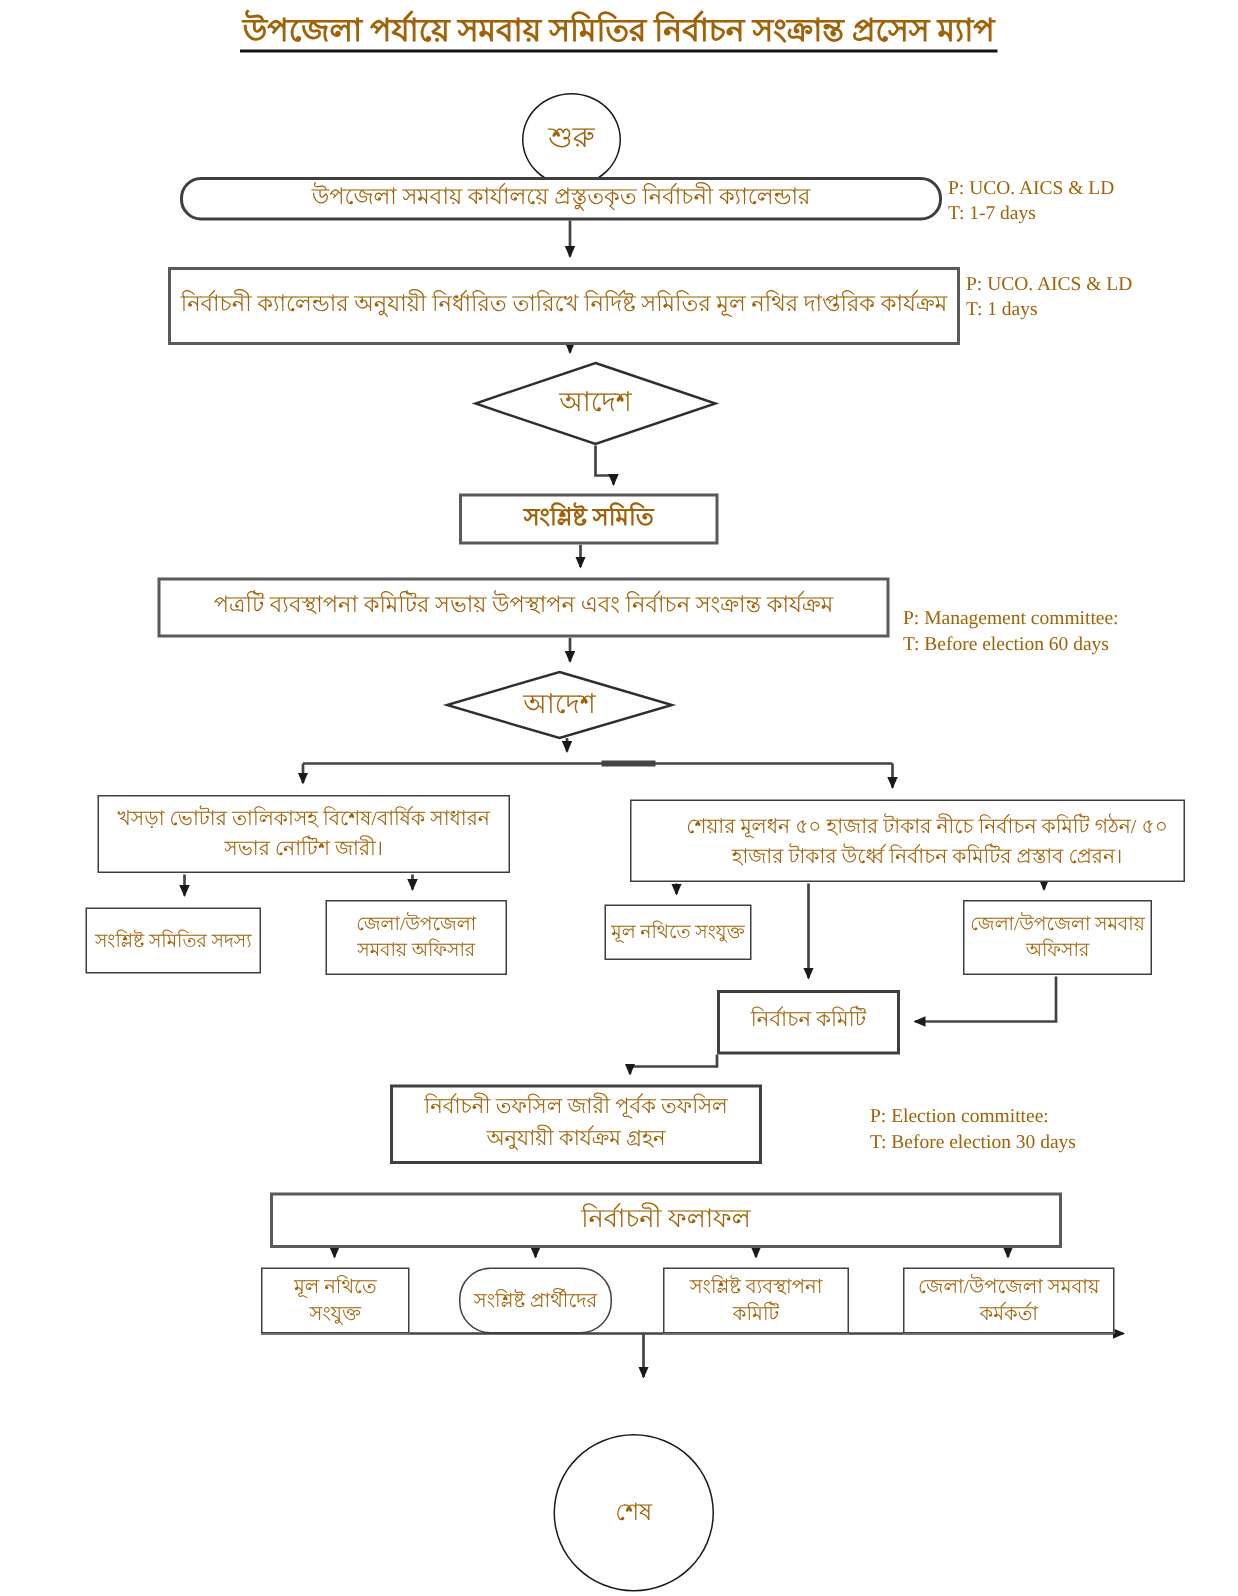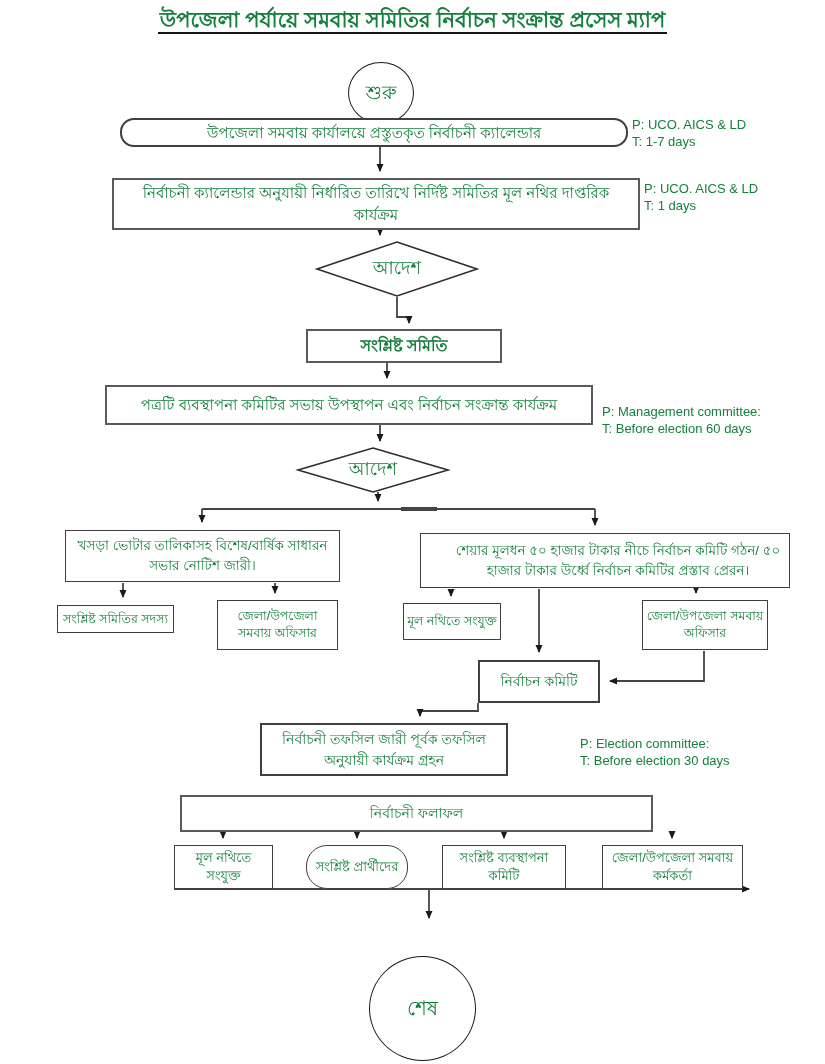--- a/index.html
+++ b/index.html
@@ -1,17 +1,17 @@
 <!DOCTYPE html>
 <html><head>
 <meta charset="utf-8">
 <style>
   html,body{margin:0;padding:0;background:#ffffff;}
   #page{position:relative;width:825px;height:1064px;background:#ffffff;overflow:hidden;
-        font-family:Liberation Sans, sans-serif;color:#15803d;}
+        font-family:Liberation Serif, serif;color:#a16207;}
   #title{position:absolute;top:4px;left:0;width:825px;text-align:center;font-size:21px;font-weight:600;}
   #title span{border-bottom:2px solid #141414;padding:0 2px 1px 2px;}
   #connectors{position:absolute;left:0;top:0;z-index:1;}
   .node{position:absolute;z-index:2;background:#fff;border:2px solid #3f3f3f;box-sizing:border-box;
         display:flex;align-items:center;justify-content:center;text-align:center;
         font-size:15px;line-height:1.45;padding:1px 6px;}
   .thin{border-width:1.5px;}
   .gray{border-color:#5a5a5a;}
   .small{font-size:12.5px;line-height:1.35;padding:1px 3px;}
   .circle{border-radius:50%;border:1.5px solid #1a1a1a;font-size:19px;margin-top:29px;}
@@ -72,48 +72,48 @@
   </div>
 
   <div class="node gray" style="left:112px;top:178px;width:528px;height:52px;">নির্বাচনী ক্যালেন্ডার অনুযায়ী নির্ধারিত তারিখে নির্দিষ্ট সমিতির মূল নথির দাপ্তরিক কার্যক্রম</div>
   <div class="ann" style="left:644px;top:180px;">
     <div>P: UCO. AICS &amp; LD</div>
     <div>T: 1 days</div>
   </div>
 
   <div class="dlabel" style="left:317px;top:242px;width:160px;height:54px;">আদেশ</div>
 
-  <div class="node gray b" style="left:306px;top:329px;width:196px;height:34px;font-size:16px;">সংশ্লিষ্ট সমিতি</div>
+  <div class="node gray b" style="left:306px;top:329px;width:173px;height:34px;font-size:16px;">সংশ্লিষ্ট সমিতি</div>
 
   <div class="node gray" style="left:105px;top:385px;width:488px;height:40px;text-align:right;">পত্রটি ব্যবস্থাপনা কমিটির সভায় উপস্থাপন এবং নির্বাচন সংক্রান্ত কার্যক্রম</div>
   <div class="ann" style="left:602px;top:386px;margin-top:17px;">
     <div>P: Management committee:</div>
     <div>T: Before election 60 days</div>
   </div>
 
   <div class="dlabel" style="left:298px;top:448px;width:150px;height:44px;">আদেশ</div>
 
   <div class="node thin" style="left:65px;top:530px;width:275px;height:52px;font-size:13.5px;">খসড়া ভোটার তালিকাসহ বিশেষ/বার্ষিক সাধারন সভার নোটিশ জারী।</div>
   <div class="node thin" style="left:420px;top:533px;width:370px;height:55px;font-size:13.5px;padding-left:32px;">শেয়ার মূলধন ৫০ হাজার টাকার নীচে নির্বাচন কমিটি গঠন/ ৫০ হাজার টাকার উর্ধ্বে নির্বাচন কমিটির প্রস্তাব প্রেরন।</div>
 
-  <div class="node thin small" style="left:57px;top:605px;width:117px;height:28px;">সংশ্লিষ্ট সমিতির সদস্য</div>
+  <div class="node thin small" style="left:57px;top:605px;width:117px;height:44px;">সংশ্লিষ্ট সমিতির সদস্য</div>
   <div class="node thin small" style="left:217px;top:600px;width:121px;height:50px;">জেলা/উপজেলা সমবায় অফিসার</div>
   <div class="node thin small" style="left:403px;top:603px;width:98px;height:37px;">মূল নথিতে সংযুক্ত</div>
   <div class="node thin small" style="left:642px;top:600px;width:126px;height:50px;">জেলা/উপজেলা সমবায় অফিসার</div>
 
   <div class="node" style="left:478px;top:660px;width:122px;height:43px;font-size:14px;">নির্বাচন কমিটি</div>
 
   <div class="node" style="left:260px;top:723px;width:248px;height:53px;font-size:14px;">নির্বাচনী তফসিল জারী পূর্বক তফসিল অনুযায়ী কার্যক্রম গ্রহন</div>
   <div class="ann" style="left:580px;top:735px;">
     <div>P: Election committee:</div>
     <div>T: Before election 30 days</div>
   </div>
 
-  <div class="node gray" style="left:180px;top:795px;width:473px;height:37px;font-size:14px;">নির্বাচনী ফলাফল</div>
+  <div class="node gray" style="left:180px;top:795px;width:528px;height:37px;font-size:17px;">নির্বাচনী ফলাফল</div>
 
   <div class="node thin small" style="left:174px;top:845px;width:99px;height:44px;font-size:13px;">মূল নথিতে সংযুক্ত</div>
   <div class="node thin small" style="left:306px;top:845px;width:102px;height:44px;font-size:13px;border-radius:21px;">সংশ্লিষ্ট প্রার্থীদের</div>
   <div class="node thin small" style="left:442px;top:845px;width:124px;height:44px;font-size:13px;">সংশ্লিষ্ট ব্যবস্থাপনা কমিটি</div>
   <div class="node thin small" style="left:602px;top:845px;width:141px;height:44px;font-size:13px;">জেলা/উপজেলা সমবায় কর্মকর্তা</div>
 
-  <div class="node circle" style="left:369px;top:927px;width:107px;height:105px;font-size:20px;">শেষ</div>
+  <div class="node circle" style="left:369px;top:927px;width:107px;height:105px;font-size:16px;">শেষ</div>
 
 </div>
 
 </body></html>

